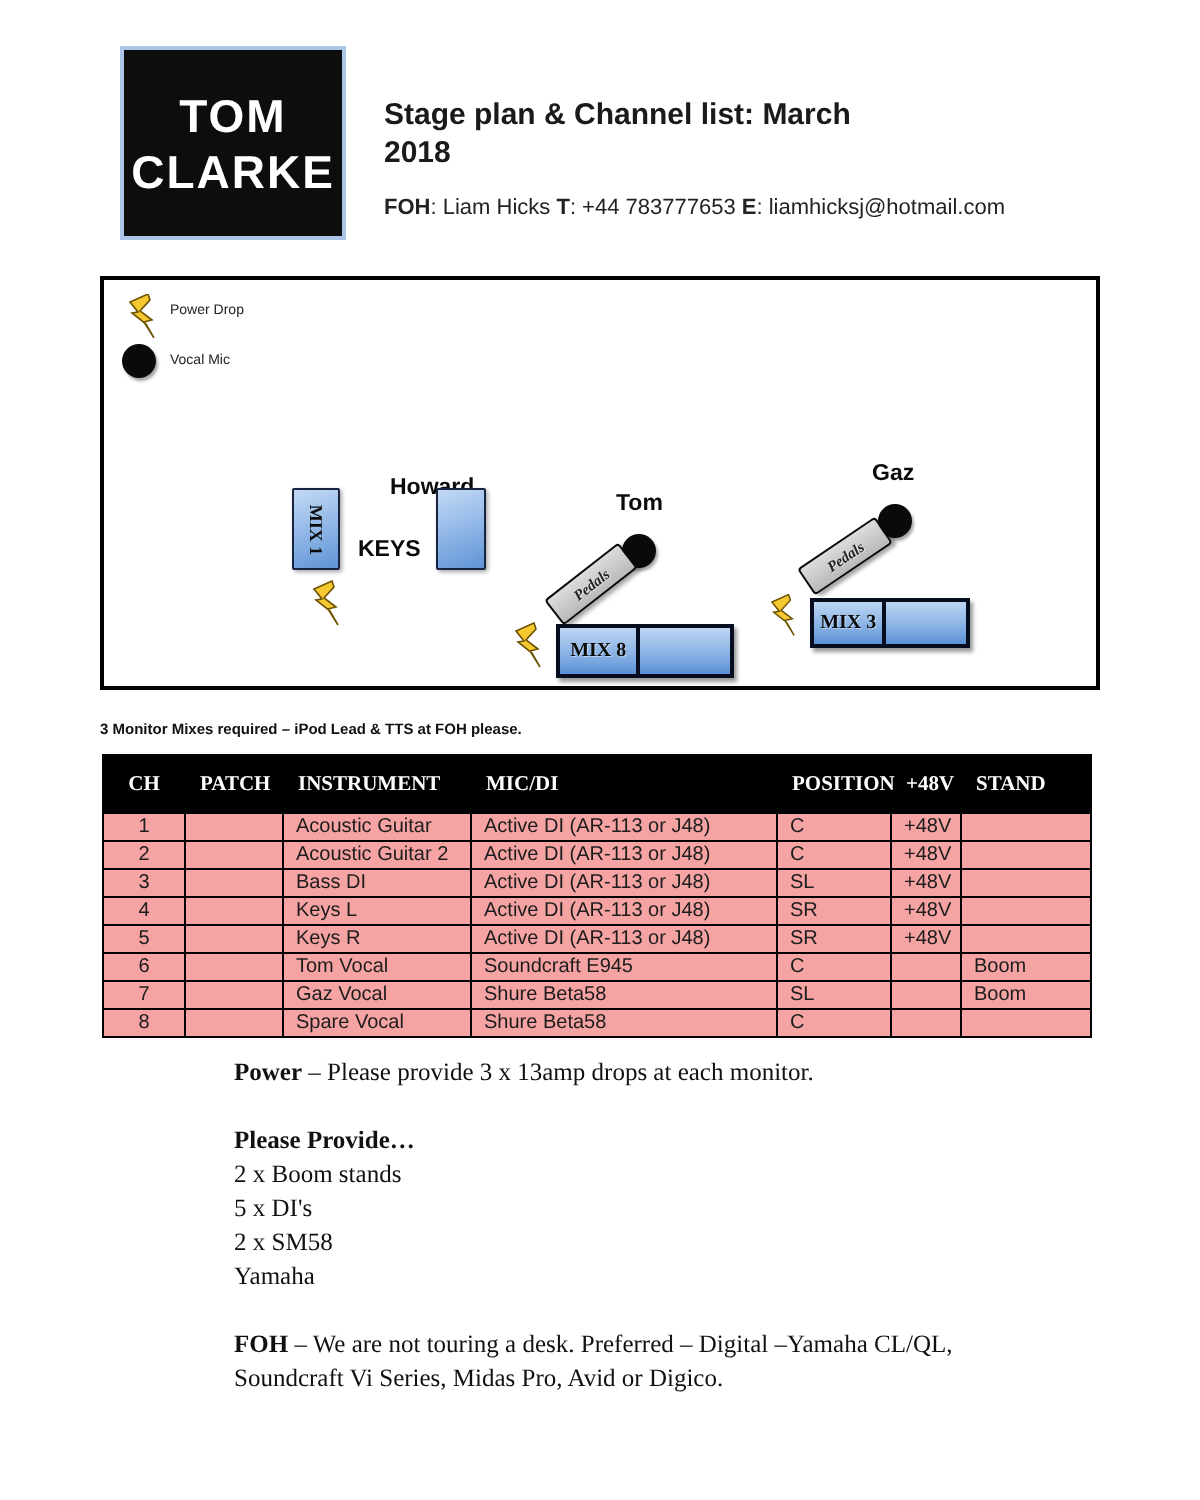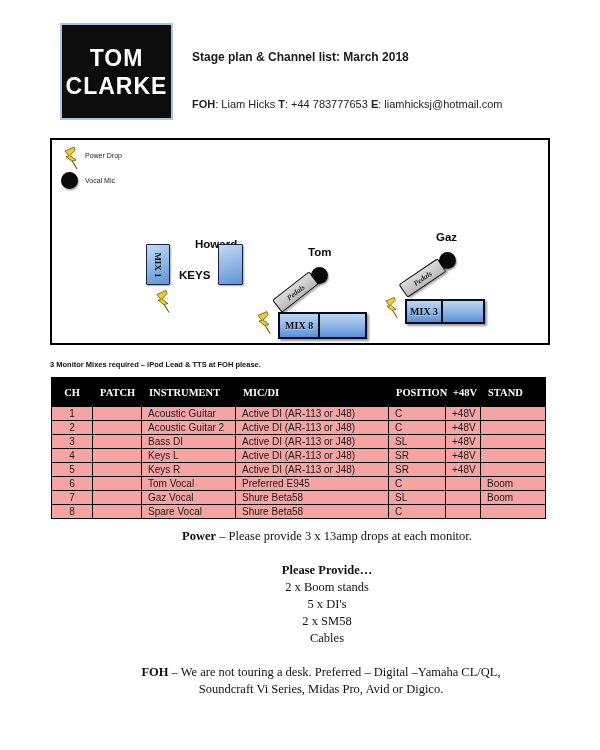--- a/index.html
+++ b/index.html
@@ -3,21 +3,21 @@
 <meta charset="utf-8">
 <style>
   html,body{margin:0;padding:0;background:#ffffff;}
   body{width:600px;height:750px;position:relative;font-family:"Liberation Sans",sans-serif;color:#111;overflow:hidden;}
 
   
   .logo-box{position:absolute;left:60px;top:23px;width:113px;height:97px;background:#0d0d0d;
     border:2px solid #a9c4e4;box-sizing:border-box;display:flex;flex-direction:column;
     align-items:center;justify-content:center;}
   .logo-box .l1,.logo-box .l2{color:#fff;font-weight:bold;font-size:23px;line-height:28px;letter-spacing:1px;}
-  .doc-title{position:absolute;left:192px;top:48px;width:250px;font-size:12px;font-weight:bold;line-height:19px;color:#1a1a1a;}
+  .doc-title{position:absolute;left:192px;top:48px;width:250px;font-size:15px;font-weight:bold;line-height:19px;color:#1a1a1a;}
   .foh-line{position:absolute;left:192px;top:98px;font-size:11px;color:#222;white-space:nowrap;}
   .foh-line b{font-weight:bold;}
 
   
   .stage{position:absolute;left:50px;top:138px;width:500px;height:207px;border:2px solid #000;box-sizing:border-box;background:#fff;}
   .stage .abs{position:absolute;}
   .legend-label{font-size:7px;color:#222;}
   .mic-dot{width:17px;height:17px;border-radius:50%;background:#0a0a0a;box-shadow:1px 1.5px 1.5px rgba(0,0,0,0.35);}
   .bolt svg{display:block;}
   .blue-box{background:linear-gradient(160deg,#c3d9f4 0%,#8cb4e6 55%,#5f94d6 100%);
@@ -41,21 +41,21 @@
   .chan-table{position:absolute;left:51px;top:377px;border-collapse:collapse;table-layout:fixed;width:494px;}
   .chan-table th{background:#000;color:#fff;font-family:"Liberation Serif",serif;font-weight:600;
     font-size:10.5px;height:16px;text-align:left;padding:0 0 0 7px;border:1px solid #000;white-space:nowrap;}
   .chan-table th.c{text-align:center;padding:6px;}
   .chan-table td{background:#f5a3a3;border:1px solid #000;height:13px;font-size:10px;color:#1c1c1c;
     padding:0 0 0 6px;white-space:nowrap;overflow:hidden;}
   .chan-table td.c{text-align:center;padding:0;}
 
   
   .notes{position:absolute;left:117px;top:528px;width:420px;font-family:"Liberation Serif",serif;
-    font-size:12.5px;line-height:17px;color:#111;text-align:center;}
+    font-size:12.5px;line-height:17px;color:#111;}
   .notes p{margin:0;}
   .notes .gap{margin-top:17px;}
   .notes b{font-weight:bold;}
   .foh-par{width:408px;}
 </style>
 </head>
 <body>
 
 <div class="logo-box">
   <span class="l1">TOM</span>
@@ -190,21 +190,21 @@
         <td>Keys R</td>
         <td>Active DI (AR-113 or J48)</td>
         <td>SR</td>
         <td>+48V</td>
         <td></td>
       </tr>
       <tr>
         <td class="c">6</td>
         <td></td>
         <td>Tom Vocal</td>
-        <td>Preferred E945</td>
+        <td>Soundcraft E945</td>
         <td>C</td>
         <td></td>
         <td>Boom</td>
       </tr>
       <tr>
         <td class="c">7</td>
         <td></td>
         <td>Gaz Vocal</td>
         <td>Shure Beta58</td>
         <td>SL</td>
@@ -223,16 +223,16 @@
     </tbody>
 </table>
 
 <div class="notes">
   <p><b>Power</b><span> – Please provide 3 x 13amp drops at each monitor.</span></p>
   <p class="gap"><b>Please Provide…</b></p>
   <div id="provide-list">
       <p>2 x Boom stands</p>
       <p>5 x DI's</p>
       <p>2 x SM58</p>
-      <p>Cables</p>
+      <p>Yamaha</p>
     </div>
   <p class="gap foh-par"><b>FOH</b><span> – We are not touring a desk. Preferred – Digital –Yamaha CL/QL, Soundcraft Vi Series, Midas Pro, Avid or Digico.</span></p>
 </div>
 
 </body></html>

